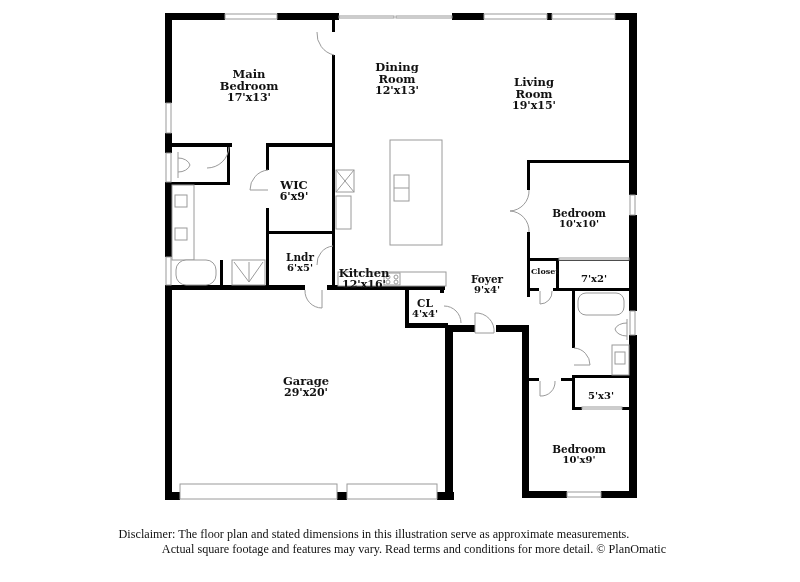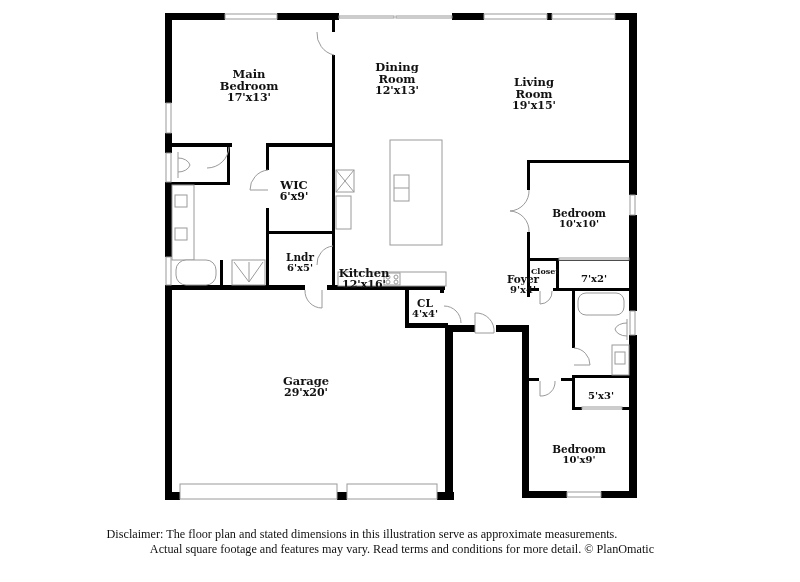--- a/index.html
+++ b/index.html
@@ -4,21 +4,21 @@
 <style>
   html, body { margin:0; padding:0; background:#ffffff; }
   body { width:800px; height:582px; position:relative; overflow:hidden; font-family:"DejaVu Serif", serif; }
   #plan { position:absolute; left:0; top:0; width:800px; height:582px; }
   .room-label { position:absolute; text-align:center; font-family:"DejaVu Serif", serif; font-weight:bold; color:#111; line-height:1.05; transform:translate(-50%,-50%); white-space:nowrap; }
   .room-label .nm { display:block; font-size:11.5px; }
   .room-label .dim { display:block; font-size:11px; }
   .room-label.small .nm { font-size:10.5px; }
   .room-label.small .dim { font-size:10px; }
   .room-label.tiny .nm { font-size:8px; }
-  .disclaimer { position:absolute; left:0; width:724px; text-align:center; font-family:"Liberation Serif", serif; font-size:12.2px; color:#111; line-height:15px; }
+  .disclaimer { position:absolute; left:12px; width:724px; text-align:center; font-family:"Liberation Serif", serif; font-size:12.2px; color:#111; line-height:15px; }
 </style>
 </head>
 <body>
 
 <svg id="plan" viewBox="0 0 800 582" xmlns="http://www.w3.org/2000/svg">
   <g fill="#000">
 
     <rect x="165" y="13" width="60" height="7"></rect>
     <rect x="277" y="13" width="62" height="7"></rect>
     <rect x="452" y="13" width="32" height="7"></rect>
@@ -187,21 +187,21 @@
 <div class="room-label small" style="left:300px;top:263px;">
   <span class="nm">Lndr</span>
   <span class="dim">6'x5'</span>
 </div>
 <div class="room-label tiny" style="left:545px;top:271px;">
   <span class="nm">Closet</span>
 </div>
 <div class="room-label small" style="left:594px;top:279px;">
   <span class="dim">7'x2'</span>
 </div>
-<div class="room-label small" style="left:487px;top:285px;margin-left:36px;">
+<div class="room-label small" style="left:487px;top:285px;">
   <span class="nm">Foyer</span>
   <span class="dim">9'x4'</span>
 </div>
 <div class="room-label small" style="left:425px;top:309px;">
   <span class="nm">CL</span>
   <span class="dim">4'x4'</span>
 </div>
 <div class="room-label small" style="left:601px;top:396px;">
   <span class="dim">5'x3'</span>
 </div>

